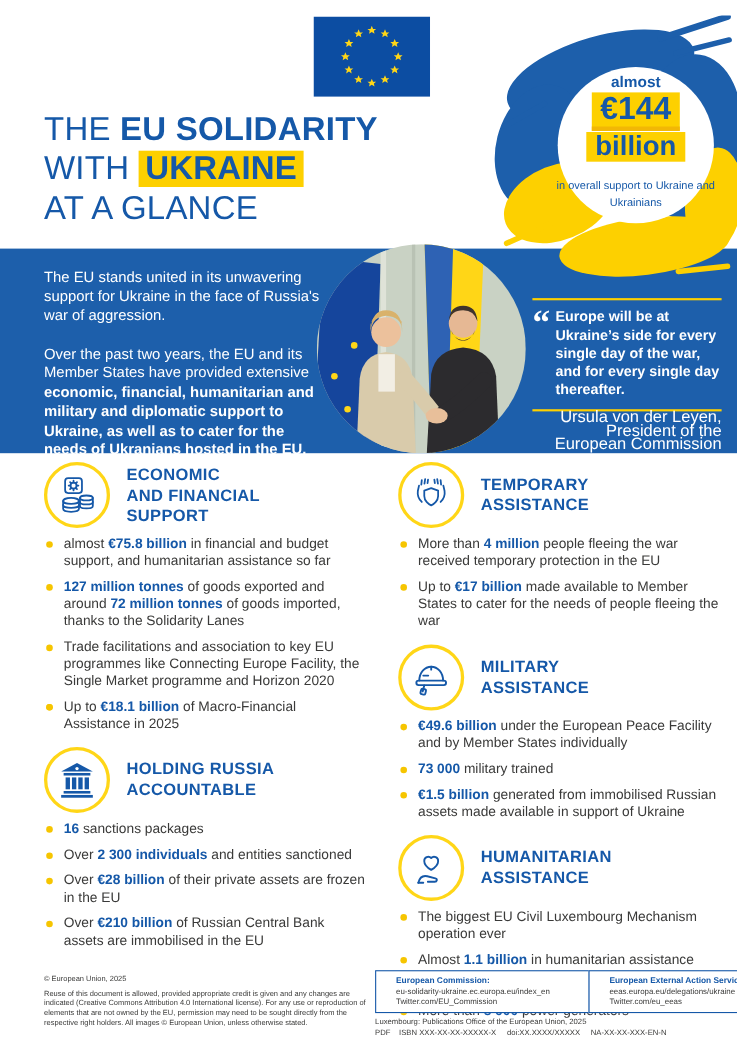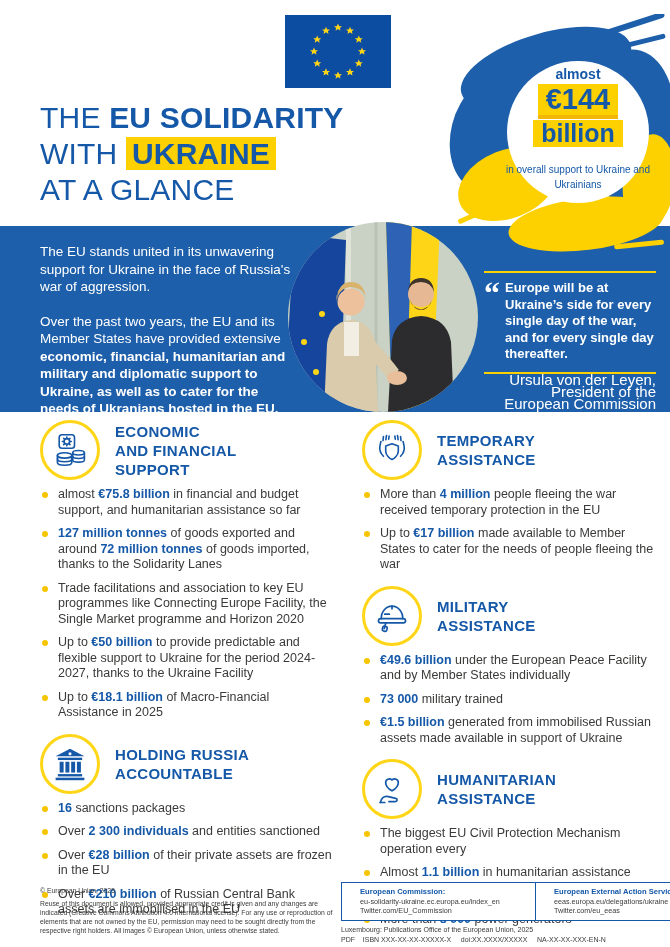--- a/index.html
+++ b/index.html
@@ -202,21 +202,21 @@
             </svg>
           </span>
           <h2 class="sec-title">ECONOMIC
 AND FINANCIAL
 SUPPORT</h2>
         </div>
         <ul class="bullets">
             <li><span class="dot"></span><span>almost <b class="hl">€75.8 billion</b> in financial and budget support, and humanitarian assistance so far</span></li>
             <li><span class="dot"></span><span><b class="hl">127 million tonnes</b> of goods exported and around <b class="hl">72 million tonnes</b> of goods imported, thanks to the Solidarity Lanes</span></li>
             <li><span class="dot"></span><span>Trade facilitations and association to key EU programmes like Connecting Europe Facility, the Single Market programme and Horizon 2020</span></li>
-            <li><span class="dot"></span><span>Up to <b class="hl">€50 billion</b> to provide predictable and flexible support to Ukraine for the period 2024-2027, thanks to the Ukraine Facility</span></li>
+            <li><span class="dot"></span></li>
             <li><span class="dot"></span><span>Up to <b class="hl">€18.1 billion</b> of Macro-Financial Assistance in 2025</span></li>
           </ul>
       </section>
 
       <section class="sec gap-top">
         <div class="sec-head">
           <span class="icon-ring">
             <svg viewBox="0 0 40 40" fill="#1558a8">
               <path d="M20 3L4 11.5h32Z"></path>
               <circle cx="20" cy="8.6" r="1.7" fill="#fff"></circle>
@@ -290,21 +290,21 @@
             <svg viewBox="0 0 40 40" fill="none" stroke="#1558a8" stroke-width="1.9" stroke-linecap="round" stroke-linejoin="round">
               <path d="M20 22s-7-4.2-7-8.8A4.1 4.1 0 0 1 20 10a4.1 4.1 0 0 1 7 3.2C27 17.8 20 22 20 22Z"></path>
               <path d="M7 35c1.2-4.8 4.4-7.6 9-6.6l8.2 2.1c2.3.6 1.8 3.5-.6 3.5h-7"></path>
               <path d="M7 35h5"></path>
             </svg>
           </span>
           <h2 class="sec-title">HUMANITARIAN
 ASSISTANCE</h2>
         </div>
         <ul class="bullets">
-            <li><span class="dot"></span><span>The biggest EU Civil Protection Mechanism operation every</span></li>
+            <li><span class="dot"></span><span>The biggest EU Civil Luxembourg Mechanism operation ever</span></li>
             <li><span class="dot"></span><span>Almost <b class="hl">1.1 billion</b> in humanitarian assistance</span></li>
             <li><span class="dot"></span><span>Over <b class="hl">154 000 tonnes</b> of in-kind assistance</span></li>
             <li><span class="dot"></span><span>More than <b class="hl">8 900</b> power generators</span></li>
           </ul>
       </section>
 
     </div>
   </div>
 
   <div class="foot-left">

